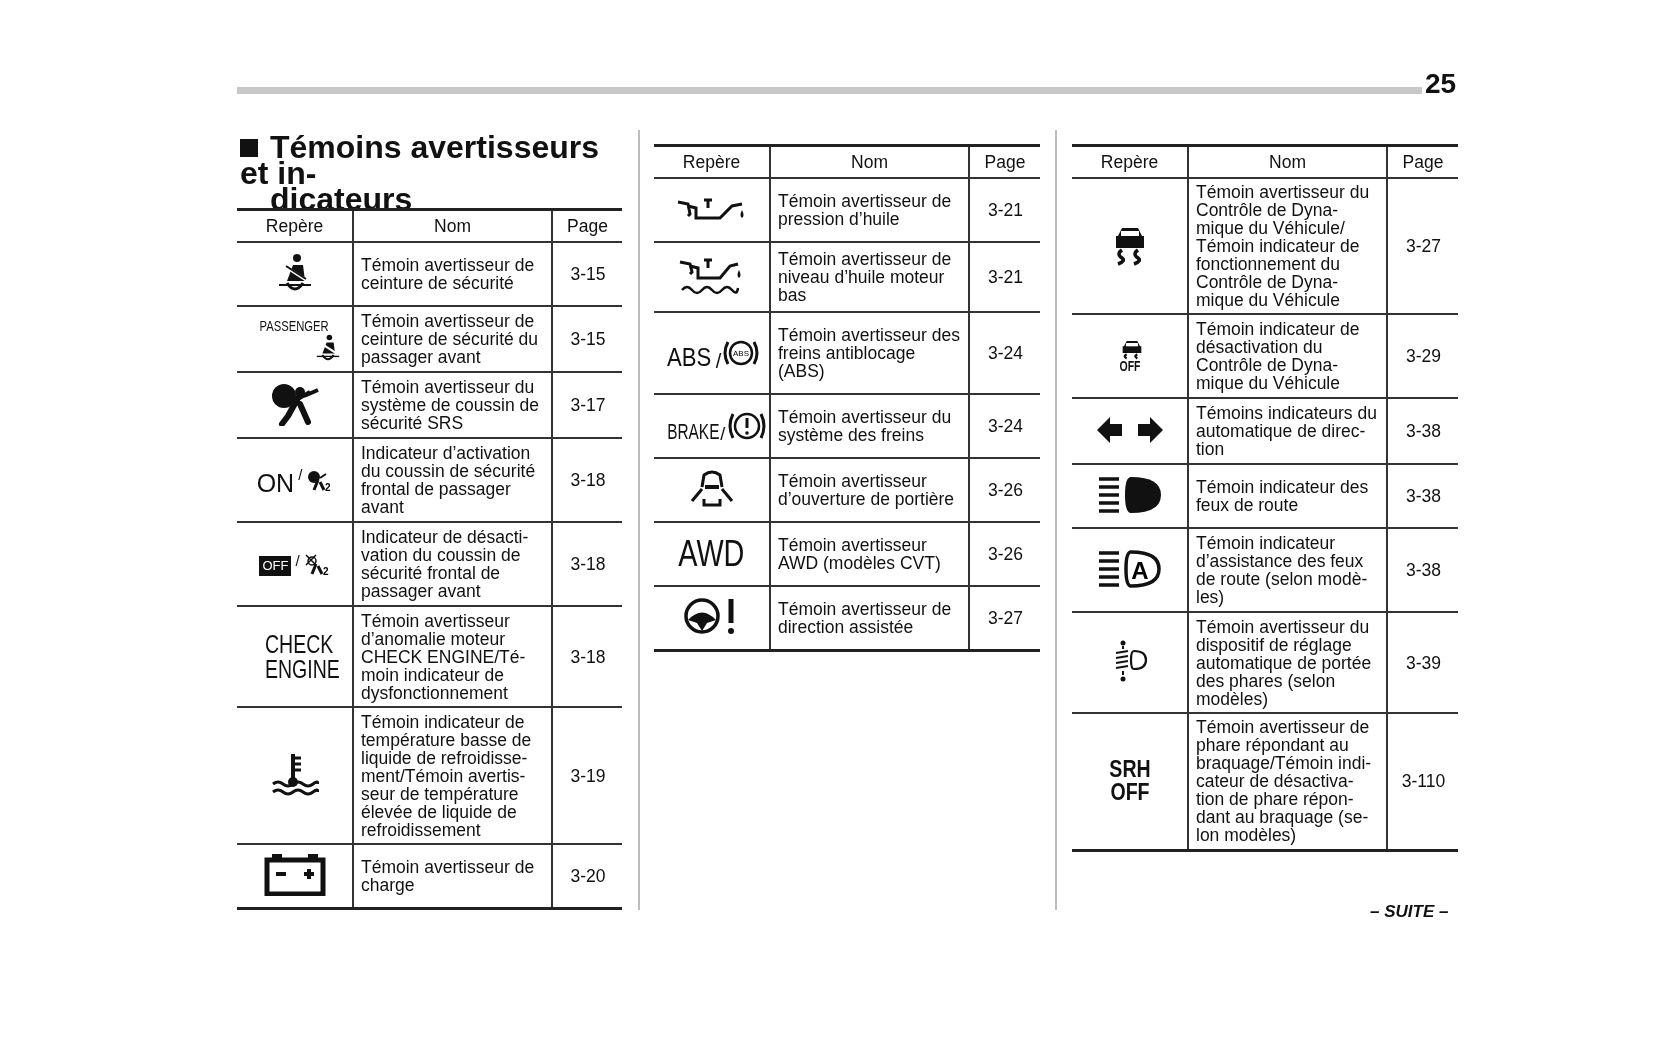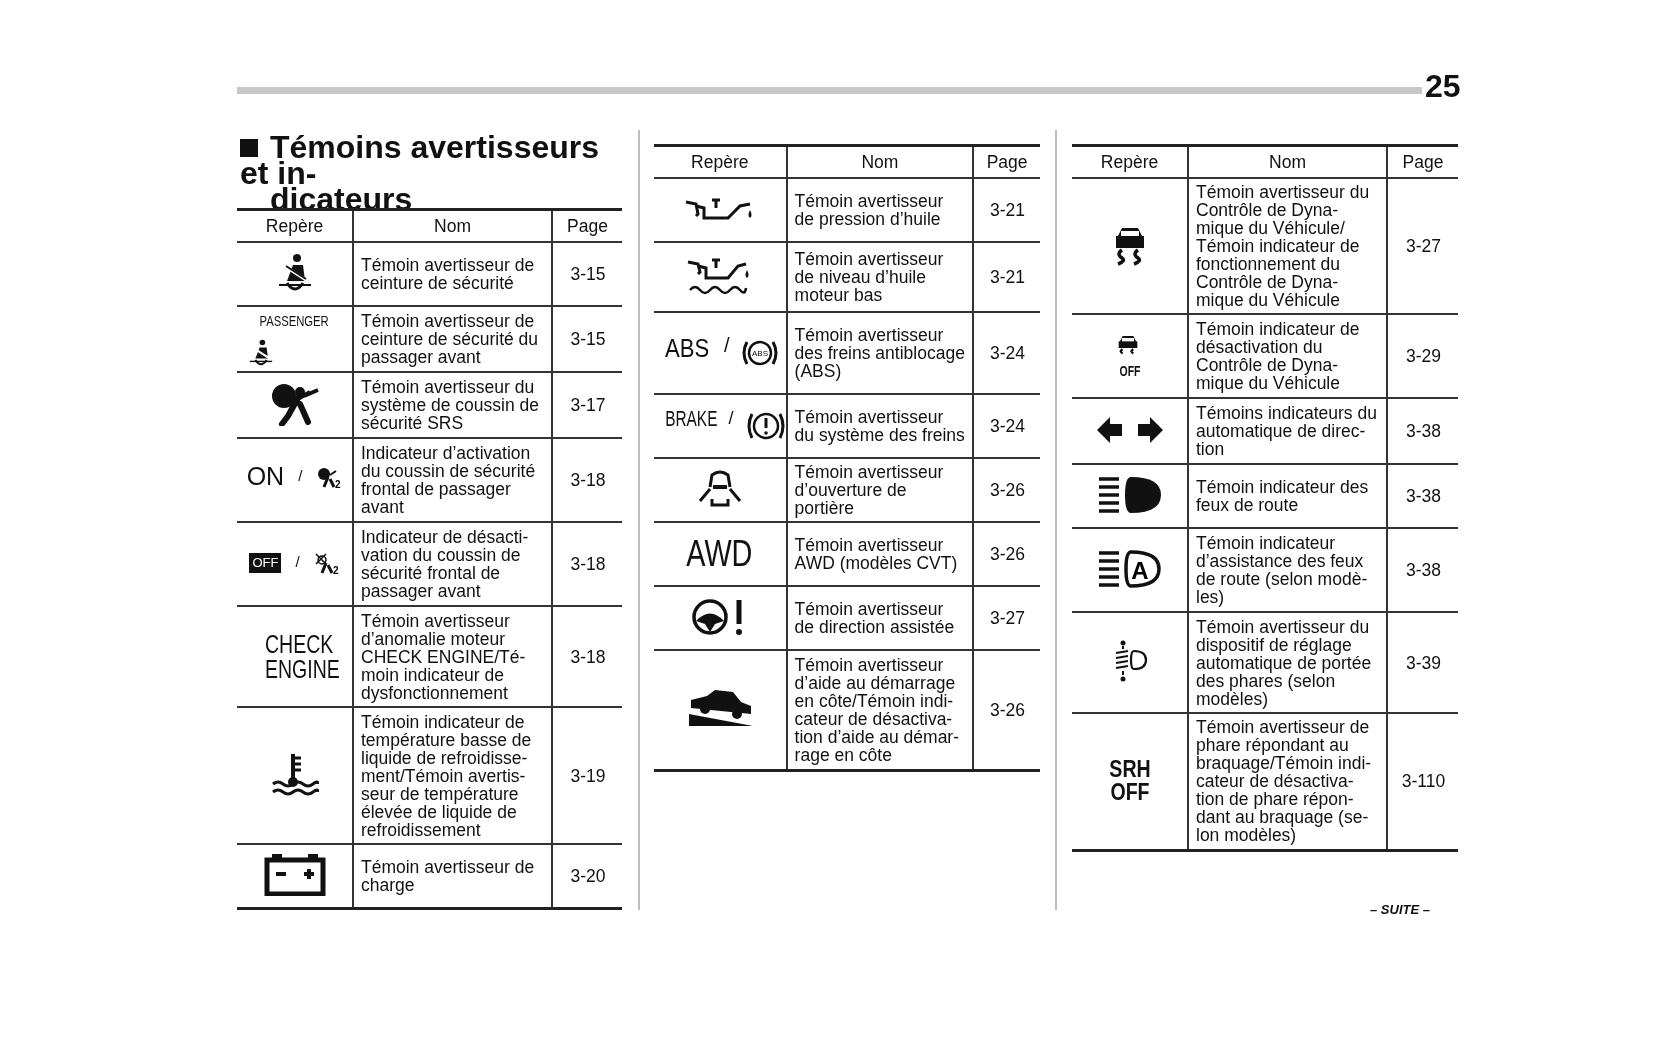--- a/index.html
+++ b/index.html
@@ -1,34 +1,34 @@
 <!DOCTYPE html>
 <html><head>
 <meta charset="utf-8">
 <style>
   html, body { margin:0; padding:0; background:#ffffff; }
   body { width:1654px; height:1040px; position:relative; overflow:hidden;
          font-family:"Liberation Sans", sans-serif; color:#111; }
   .topbar { position:absolute; left:237px; top:87px; width:1185px; height:7px; background:#c8c8c8; }
-  .pagenum { position:absolute; left:1425px; top:68px; font-weight:bold; font-size:32px; }
+  .pagenum { position:absolute; left:1425px; top:68px; font-weight:bold; font-size:28px; }
   .colsep { position:absolute; top:130px; width:2px; height:780px; background:#bdbdbd; }
   .heading { position:absolute; left:240px; top:134px; width:380px; font-weight:bold; font-size:32px; line-height:26px; }
   .heading .sq { display:inline-block; width:18px; height:18px; background:#111; margin-right:12px; vertical-align:1px; }
   .heading .t2 { display:block; padding-left:30px; }
   table.tbl { position:absolute; border-collapse:collapse; font-size:17.5px; line-height:18px; }
   table.tbl th { font-weight:normal; height:30px; border-top:3px solid #222; border-bottom:2px solid #333; padding:0; }
   table.tbl td { border-bottom:2px solid #333; padding:4px 6px 4px 7px; vertical-align:middle; }
   table.tbl tr:last-child td { border-bottom:3px solid #222; }
   table.tbl .c1 { border-right:2px solid #333; text-align:center; padding:0; }
   table.tbl .c2 { border-right:2px solid #333; text-align:left;margin-left:28px; }
   table.tbl .c3 { text-align:center; }
-  .ico { display:inline-flex; align-items:flex-start; justify-content:center;gap:10px; }
+  .ico { display:inline-flex; align-items:flex-end; justify-content:center; }
   .ico svg { display:block; }
   .txt-ico { font-family:"Liberation Sans Narrow","Liberation Sans", sans-serif; transform:scaleX(0.75); display:inline-block; line-height:0.95; }
-  .suite { position:absolute; left:1370px; top:902px; font-weight:bold; font-style:italic; font-size:13px; }
+  .suite { position:absolute; left:1370px; top:902px; font-weight:bold; font-style:italic; font-size:17px; }
 </style>
 </head>
 <body>
 
 <div class="topbar"></div>
 <div class="pagenum">25</div>
 <div class="colsep" style="left:638px"></div>
 <div class="colsep" style="left:1055px"></div>
 
 <div class="heading">
@@ -240,32 +240,20 @@
       <svg width="58" height="42" viewBox="0 0 58 42">
               <circle cx="19" cy="21" r="16" fill="none" stroke="#111" stroke-width="3.5"></circle>
               <path d="M5 25 Q19 10 33 25 L24 28 L19 36 L14 28 Z" fill="#111"></path>
               <path d="M48 4 L48 28" stroke="#111" stroke-width="5"></path>
               <circle cx="48" cy="36" r="3" fill="#111"></circle>
             </svg>
           </span></td>
     <td class="c2">Témoin avertisseur de direction assistée</td>
     <td class="c3">3-27</td>
   </tr>
-  <tr style="height:120px">
-    <td class="c1"><span class="ico">
-      <svg width="66" height="40" viewBox="0 0 66 40">
-              <path d="M4 12 L20 8 L28 2 L46 4 L54 14 L64 18 L64 26 L4 20 Z" fill="#111"></path>
-              <circle cx="18" cy="21" r="5" fill="#111"></circle>
-              <circle cx="50" cy="26" r="5" fill="#111"></circle>
-              <path d="M2 26 L2 38 L66 38 Z" fill="#111"></path>
-            </svg>
-          </span></td>
-    <td class="c2">Témoin avertisseur d’aide au démarrage en côte/Témoin indi-cateur de désactiva-tion d’aide au démar-rage en côte</td>
-    <td class="c3">3-26</td>
-  </tr>
 </tbody>
   </table>
 
 <table class="tbl" style="left:1072px; top:144px; width:386px;">
   <colgroup>
       <col style="width:116px">
       <col style="width:199px">
       <col style="width:71px">
     </colgroup>
   <tbody>

